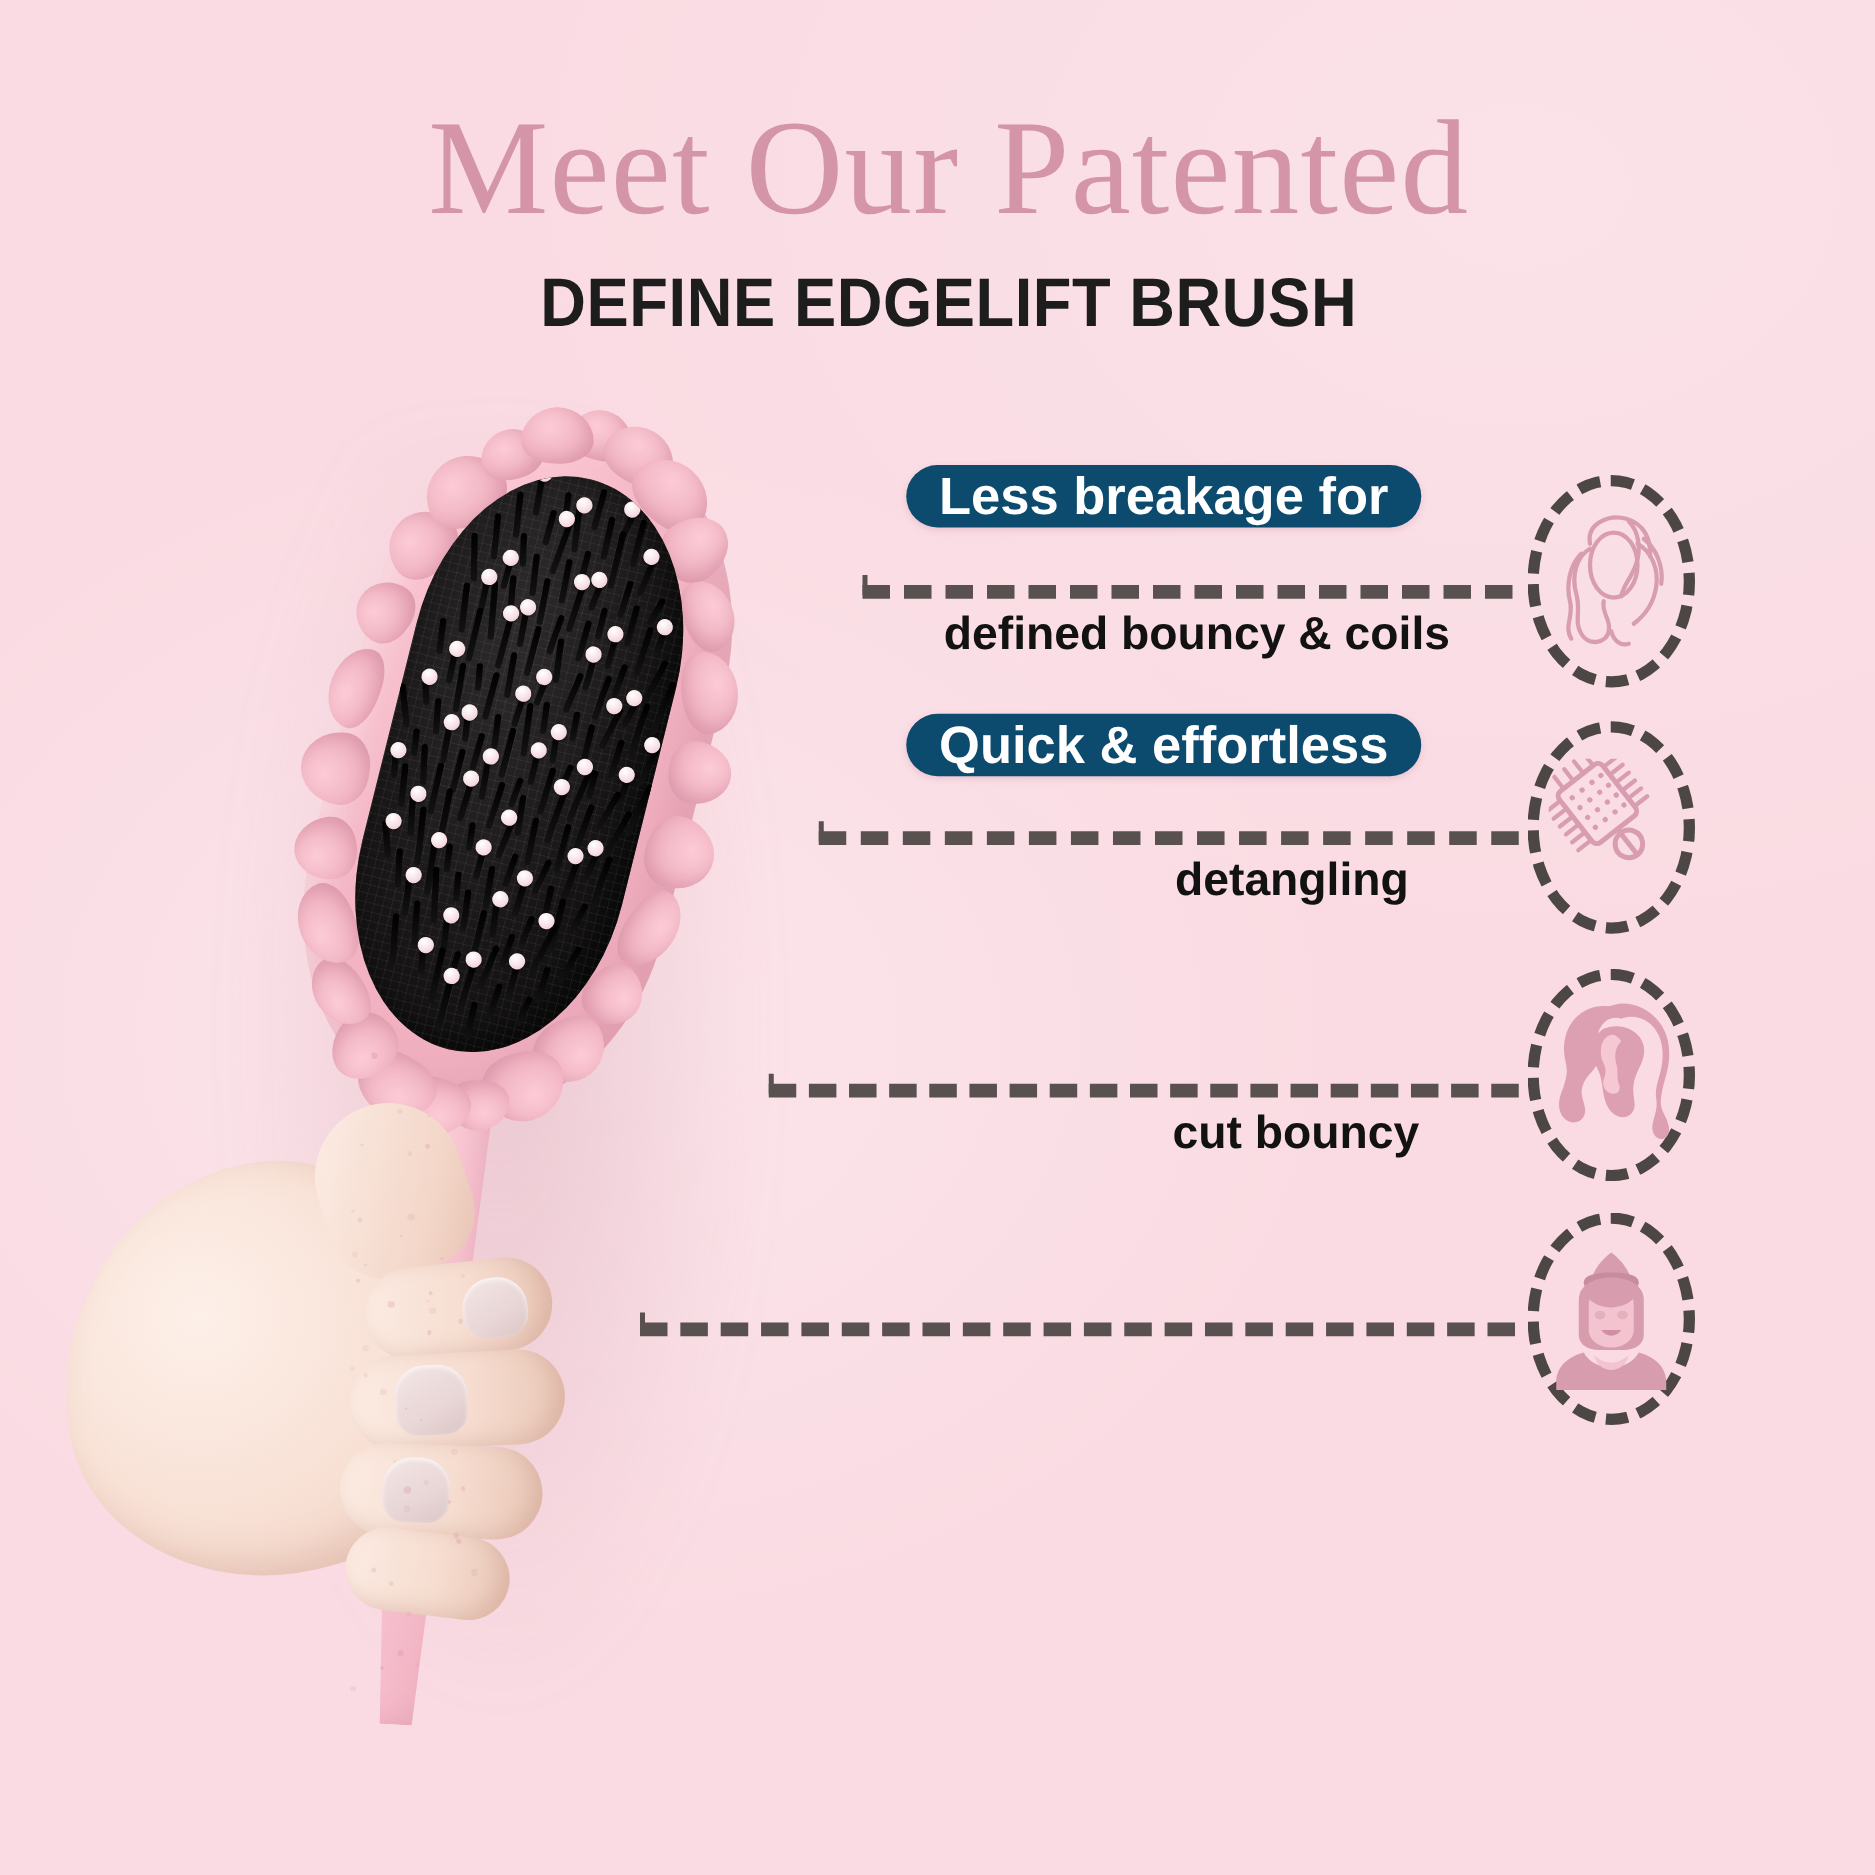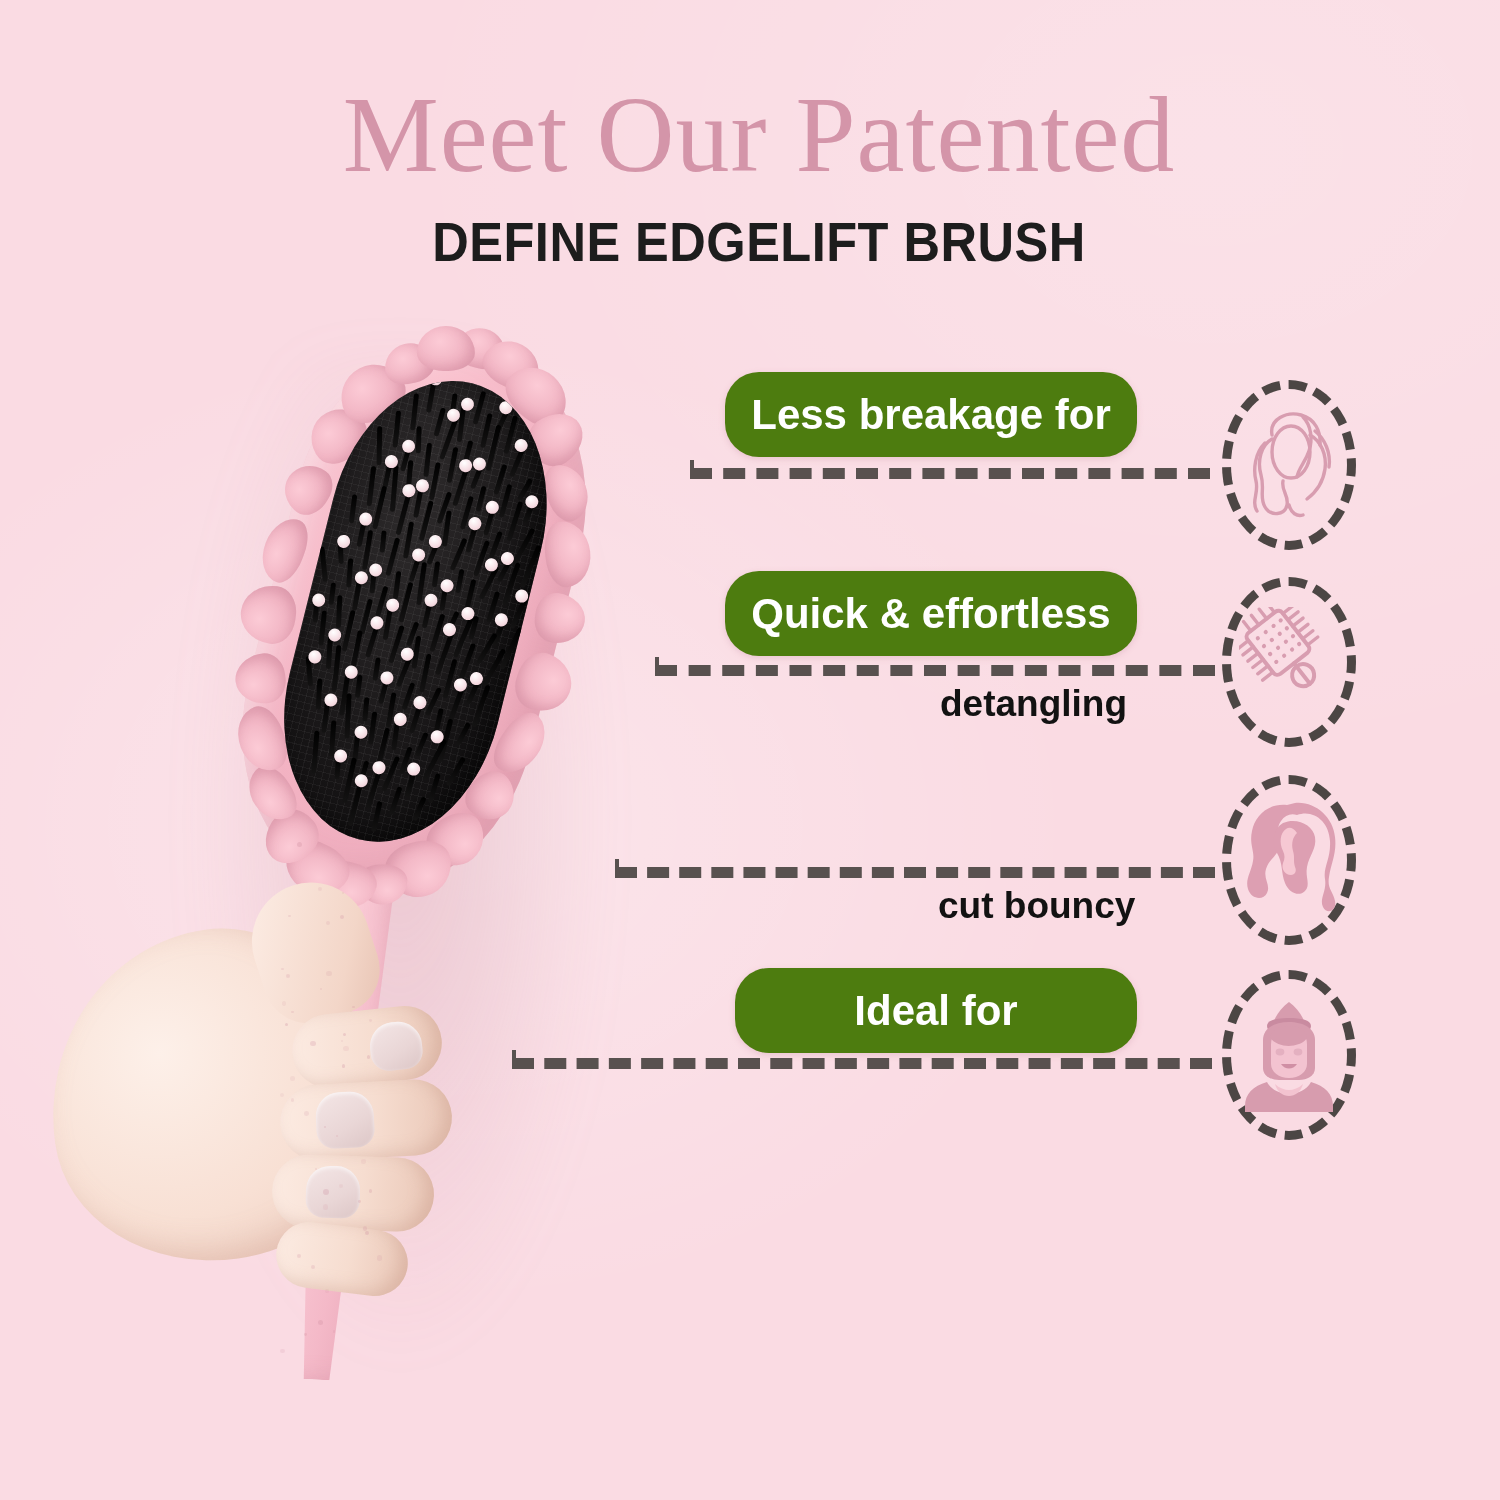--- a/index.html
+++ b/index.html
@@ -203,23 +203,23 @@
     box-shadow: inset 0 2px 4px rgba(255,255,255,0.7);
   }
 
   
   .feature {
     position: absolute;
     height: 200px;
   }
   .pill {
     position: absolute;
-    height: 85px;
+    height: 50px;
     border-radius: 34px;
-    background: #4d7c0f;
+    background: #0c4a6e;
     color: #ffffff;
     font-size: 42px;
     font-weight: bold;
     display: flex;
     align-items: center;
     justify-content: center;
     white-space: nowrap;
     box-shadow: 0 2px 6px rgba(190,130,150,0.28);
   }
   .dashline {
@@ -548,20 +548,21 @@
       <div class="handle-speck" style="left: 278.016px; top: 587.036px; width: 4.0785px; height: 4.0785px; opacity: 0.345465;"></div>
       <div class="handle-speck" style="left: 240.374px; top: 1048.79px; width: 4.4905px; height: 4.4905px; opacity: 0.349216;"></div>
       <div class="handle-speck" style="left: 264.048px; top: 1033.33px; width: 2.96012px; height: 2.96012px; opacity: 0.538976;"></div>
       <div class="handle-speck" style="left: 303.361px; top: 746.112px; width: 5.36389px; height: 5.36389px; opacity: 0.287584;"></div>
     </div>
 
   <div class="feature" style="left:0;top:360px;width:1500px;">
     <div class="pill" style="left:725px;top:12px;width:412px;">Less breakage for</div>
     <div class="dashline" style="left:690px;top:108px;width:520px;"></div>
     <div class="dash-tick" style="left:690px;top:100px;"></div>
+    <div class="sublabel" style="left:755px;top:126px;">defined bouncy &amp; coils</div>
     <div class="icon-circle" style="left:1222px;top:20px;">
       <svg width="96" height="120" viewBox="0 0 96 120" fill="none" stroke="#d89db0" stroke-width="3.4" stroke-linecap="round" stroke-linejoin="round">
         <ellipse cx="50" cy="47" rx="19" ry="26"></ellipse>
         <path d="M31 30 C28 14 46 6 60 10 C74 14 80 26 79 40"></path>
         <path d="M31 34 C20 40 16 56 20 70 C24 84 18 92 24 102 C30 112 44 110 46 100 C48 90 40 86 42 76"></path>
         <path d="M24 38 C14 48 12 64 15 76 C18 88 10 96 16 106"></path>
         <path d="M69 30 C80 36 86 50 84 64 C82 78 74 88 66 94"></path>
         <path d="M74 26 C84 34 90 48 88 62"></path>
         <path d="M62 12 C70 20 72 34 68 46 C64 58 58 62 56 72"></path>
         <path d="M48 100 C50 108 56 112 62 110"></path>
@@ -634,21 +635,20 @@
         <path fill="#dd9fb2" d="M44 24 C34 30 32 44 38 54 C44 64 42 74 46 84 C50 94 60 98 66 92 C72 86 66 78 68 68
           C70 56 78 50 76 38 C74 26 58 18 44 24 Z
           M50 36 C44 40 44 50 48 56 L52 44 Z"></path>
         <path fill="#f6c8d3" d="M47 30 C41 34 40 44 44 52 C46 56 46 60 44 64 C42 70 46 76 52 76
           C56 76 58 72 56 68 C54 62 56 58 54 52 C52 44 54 38 58 34 C54 28 50 28 47 30 Z"></path>
       </svg>
     </div>
   </div>
 
   <div class="feature" style="left:0;top:950px;width:1500px;">
-    <div class="pill" style="left:735px;top:18px;width:402px;">Ideal for</div>
     <div class="dashline" style="left:512px;top:108px;width:700px;"></div>
     <div class="dash-tick" style="left:512px;top:100px;"></div>
     <div class="icon-circle" style="left:1222px;top:20px;">
       <svg width="104" height="122" viewBox="0 0 104 122">
         <path fill="#d79cae" d="M52 8 C44 14 38 22 36 30 C34 38 40 40 52 40 C64 40 70 38 68 30 C66 22 60 14 52 8 Z"></path>
         <path fill="#c98ba0" d="M30 32 C30 26 40 24 52 24 C64 24 74 26 74 32 C74 38 64 42 52 42 C40 42 30 38 30 32 Z"></path>
         <path fill="#d79cae" d="M26 46 C26 34 38 28 52 28 C66 28 78 34 78 46 L78 74 C78 82 70 86 62 86 L42 86 C34 86 26 82 26 74 Z"></path>
         <path fill="#f3c3d0" d="M34 50 C34 40 42 34 52 34 C62 34 70 40 70 50 L70 70 C70 78 62 84 52 84 C42 84 34 78 34 70 Z"></path>
         <path fill="#d79cae" d="M33 44 C40 52 52 54 62 50 C68 48 70 44 70 44 C70 36 62 32 52 32 C42 32 34 36 33 44 Z"></path>
         <ellipse cx="43" cy="58" rx="4.4" ry="3.4" fill="#e4b0c0"></ellipse>

